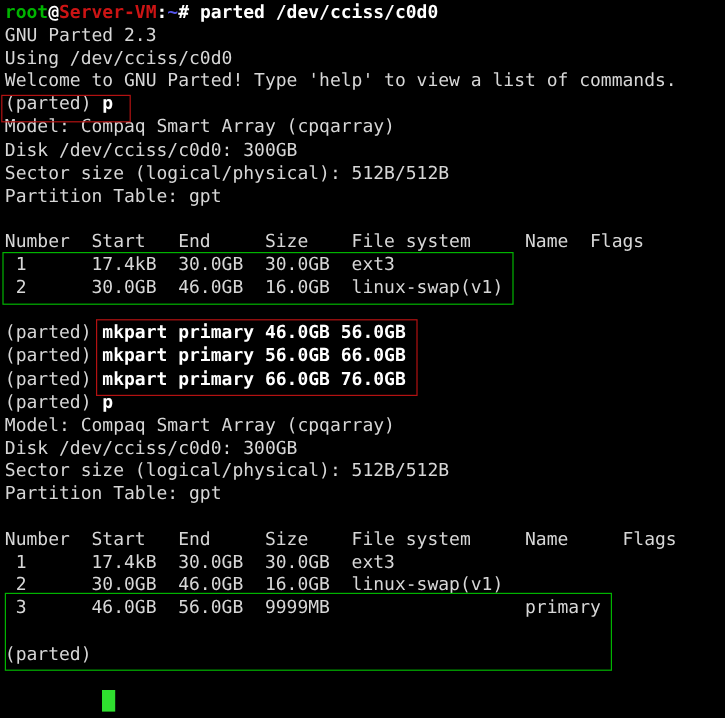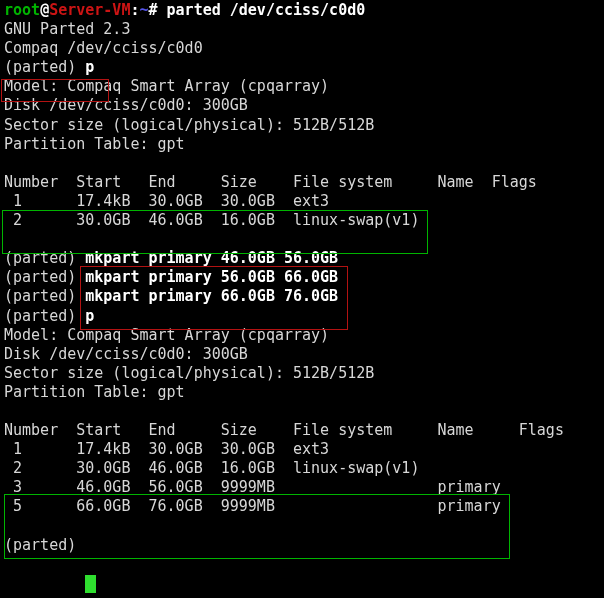--- a/index.html
+++ b/index.html
@@ -30,21 +30,22 @@
   .box-g2{left:4px;top:494px;width:504px;height:63px;}
   .term-cursor{position:absolute;left:85px;top:575px;width:11px;height:18px;background:var(--cursor,#2fdf2f);}
 </style>
 </head>
 <body>
 
 <div class="terminal">
   <div id="term-lines">
       <div class="term-line"><span class="seg-user">root</span><span class="seg-punct">@</span><span class="seg-host">Server-VM</span><span class="seg-punct">:</span><span class="seg-path">~</span><span class="seg-punct"># </span><span class="seg-cmd">parted /dev/cciss/c0d0</span></div>
       <div class="term-line"><span class="seg-plain">GNU Parted 2.3</span></div>
-      <div class="term-line"><span class="seg-plain">Compaq /dev/cciss/c0d0</span></div>
+      <div class="term-line"><span class="seg-plain">Using /dev/cciss/c0d0</span></div>
+      <div class="term-line"><span class="seg-plain">Welcome to GNU Parted! Type 'help' to view a list of commands.</span></div>
       <div class="term-line"><span class="seg-plain">(parted) </span><span class="seg-cmd">p</span></div>
       <div class="term-line"><span class="seg-plain">Model: Compaq Smart Array (cpqarray)</span></div>
       <div class="term-line"><span class="seg-plain">Disk /dev/cciss/c0d0: 300GB</span></div>
       <div class="term-line"><span class="seg-plain">Sector size (logical/physical): 512B/512B</span></div>
       <div class="term-line"><span class="seg-plain">Partition Table: gpt</span></div>
       <div class="term-line">&nbsp;</div>
       <div class="term-line"><span class="seg-plain">Number  Start   End     Size    File system     Name  Flags</span></div>
       <div class="term-line"><span class="seg-plain"> 1      17.4kB  30.0GB  30.0GB  ext3</span></div>
       <div class="term-line"><span class="seg-plain"> 2      30.0GB  46.0GB  16.0GB  linux-swap(v1)</span></div>
       <div class="term-line">&nbsp;</div>
@@ -54,21 +55,20 @@
       <div class="term-line"><span class="seg-plain">(parted) </span><span class="seg-cmd">p</span></div>
       <div class="term-line"><span class="seg-plain">Model: Compaq Smart Array (cpqarray)</span></div>
       <div class="term-line"><span class="seg-plain">Disk /dev/cciss/c0d0: 300GB</span></div>
       <div class="term-line"><span class="seg-plain">Sector size (logical/physical): 512B/512B</span></div>
       <div class="term-line"><span class="seg-plain">Partition Table: gpt</span></div>
       <div class="term-line">&nbsp;</div>
       <div class="term-line"><span class="seg-plain">Number  Start   End     Size    File system     Name     Flags</span></div>
       <div class="term-line"><span class="seg-plain"> 1      17.4kB  30.0GB  30.0GB  ext3</span></div>
       <div class="term-line"><span class="seg-plain"> 2      30.0GB  46.0GB  16.0GB  linux-swap(v1)</span></div>
       <div class="term-line"><span class="seg-plain"> 3      46.0GB  56.0GB  9999MB                  primary</span></div>
-      <div class="term-line"><span class="seg-plain"> 5      66.0GB  76.0GB  9999MB                  primary</span></div>
       <div class="term-line">&nbsp;</div>
       <div class="term-line"><span class="seg-plain">(parted) </span></div>
     </div>
   <div class="ann-box box-red box-r1"></div>
   <div class="ann-box box-green box-g1"></div>
   <div class="ann-box box-red box-r2"></div>
   <div class="ann-box box-green box-g2"></div>
   <div class="term-cursor" id="term-cursor" style="display: block;"></div>
 </div>
 

